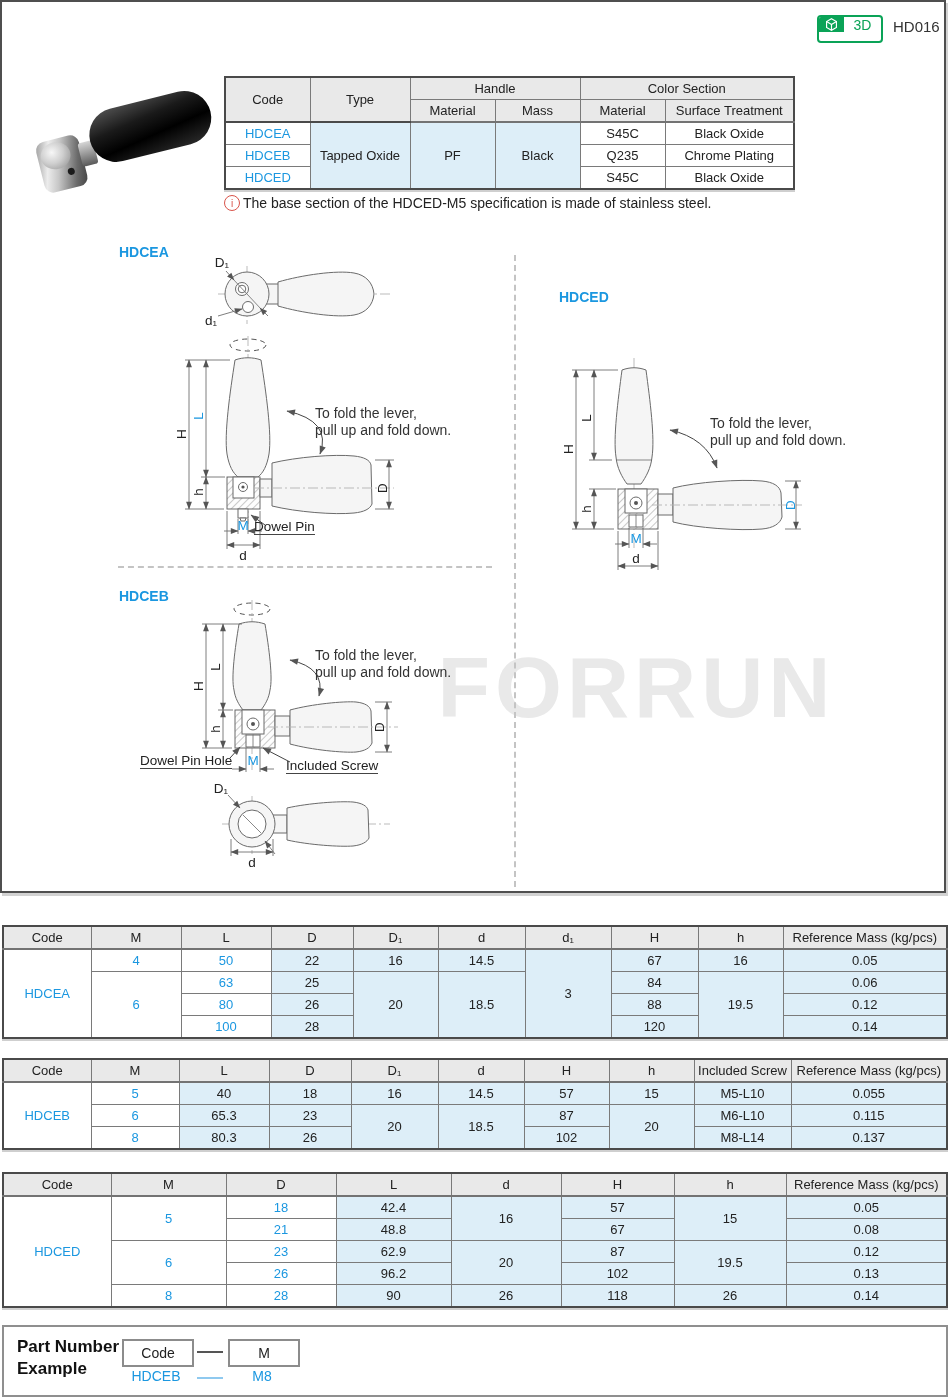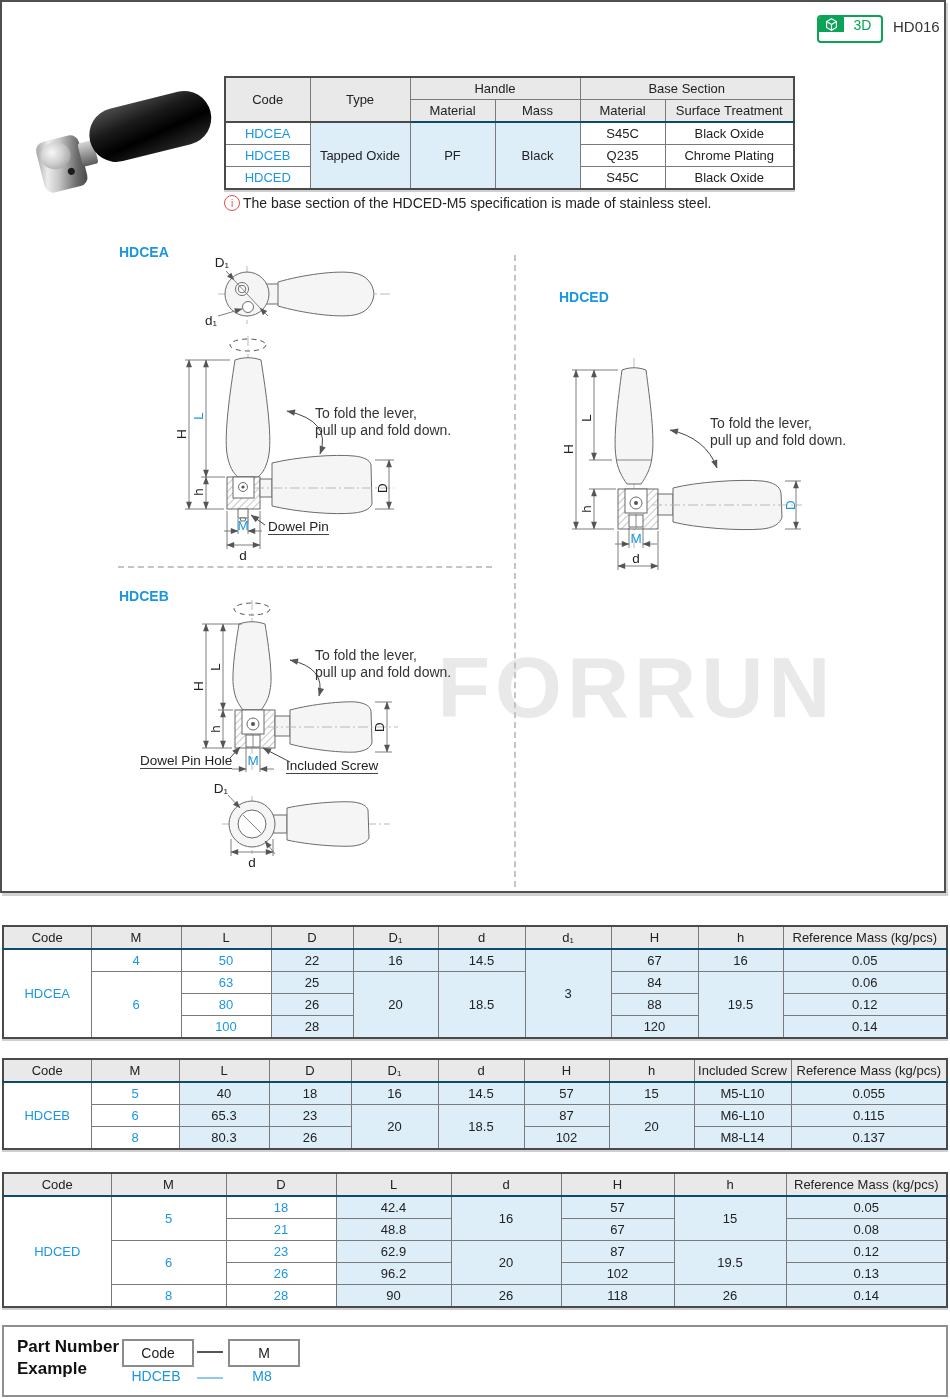--- a/index.html
+++ b/index.html
@@ -49,21 +49,21 @@
   .pagecode{position:absolute;left:891px;top:16px;font-size:15px;color:#333;z-index:4;}
   
   .note{position:absolute;left:222px;top:193px;font-size:14px;color:#222;display:flex;align-items:center;gap:3px;z-index:4;}
   .ni{width:14px;height:14px;border:1.3px solid #d9534a;color:#d9534a;border-radius:50%;font-size:10px;
     display:inline-flex;align-items:center;justify-content:center;flex:0 0 auto;}
   
   table{border-collapse:collapse;table-layout:fixed;width:100%;}
   td,th{border:1px solid #7a7a7a;font-size:13px;text-align:center;padding:0 2px;height:21px;
     line-height:15px;font-weight:normal;overflow:hidden;white-space:nowrap;}
   tr.hd th{background:#e9e9e9;color:#222;}
-  tr.hd2 th{border-bottom:2px solid #0c4a6e;}
+  tr.hd2 th{border-bottom:2px solid #737373;}
   tr.hd th[rowspan]{border-bottom:2px solid #4a4a4a;}
   .lb{background:#ddeef8;}
   td.bl{color:#1b97e0;}
   .tblwrap{position:absolute;box-shadow:0 2px 0 #cfcfcf;background:#fff;z-index:4;}
   .tblwrap table{border:2px solid #4a4a4a;}
   .spec{left:222px;top:74px;width:571px;}
   .t1{left:2px;top:925px;width:946px;}
   .t2{left:2px;top:1058px;width:946px;}
   .t3{left:2px;top:1172px;width:946px;}
   
@@ -111,21 +111,21 @@
           <col style="width:85px">
           <col style="width:85px">
           <col style="width:85px">
           <col>
         </colgroup>
       <tbody>
           <tr class="hd">
         <th rowspan="2">Code</th>
         <th rowspan="2">Type</th>
         <th colspan="2">Handle</th>
-        <th colspan="2">Base Section</th>
+        <th colspan="2">Color Section</th>
       </tr>
       <tr class="hd hd2">
         <th>Material</th>
         <th>Mass</th>
         <th>Material</th>
         <th>Surface Treatment</th>
       </tr>
       <tr>
         <td class="bl">HDCEA</td>
         <td class="lb" rowspan="3">Tapped Oxide</td>
@@ -305,21 +305,21 @@
   <div class="seclbl" style="left:117px;top:586px">HDCEB</div>
 
   <span class="lbl" style="left:220px;top:260px">D₁</span>
   <span class="lbl" style="left:209px;top:318px">d₁</span>
   <span class="lbl rot" style="left:179px;top:432px">H</span>
   <span class="lbl rot blue" style="left:196px;top:414px">L</span>
   <span class="lbl rot" style="left:196px;top:490px">h</span>
   <span class="lbl rot" style="left:380px;top:486px">D</span>
   <span class="lbl blue" style="left:241px;top:523px">M</span>
   <span class="lbl" style="left:241px;top:553px">d</span>
-  <span class="ann" style="left:266px;top:517px">Dowel Pin</span>
+  <span class="ann" style="left:252px;top:517px">Dowel Pin</span>
   <div class="foldtxt" style="left:313px;top:403px">To fold the lever,</div>
   <div class="foldtxt" style="left:313px;top:420px">pull up and fold down.</div>
 
   <span class="lbl rot" style="left:566px;top:447px">H</span>
   <span class="lbl rot" style="left:584px;top:416px">L</span>
   <span class="lbl rot" style="left:584px;top:507px">h</span>
   <span class="lbl rot blue" style="left:788px;top:503px">D</span>
   <span class="lbl blue" style="left:634px;top:536px">M</span>
   <span class="lbl" style="left:634px;top:556px">d</span>
   <div class="foldtxt" style="left:708px;top:413px">To fold the lever,</div>

